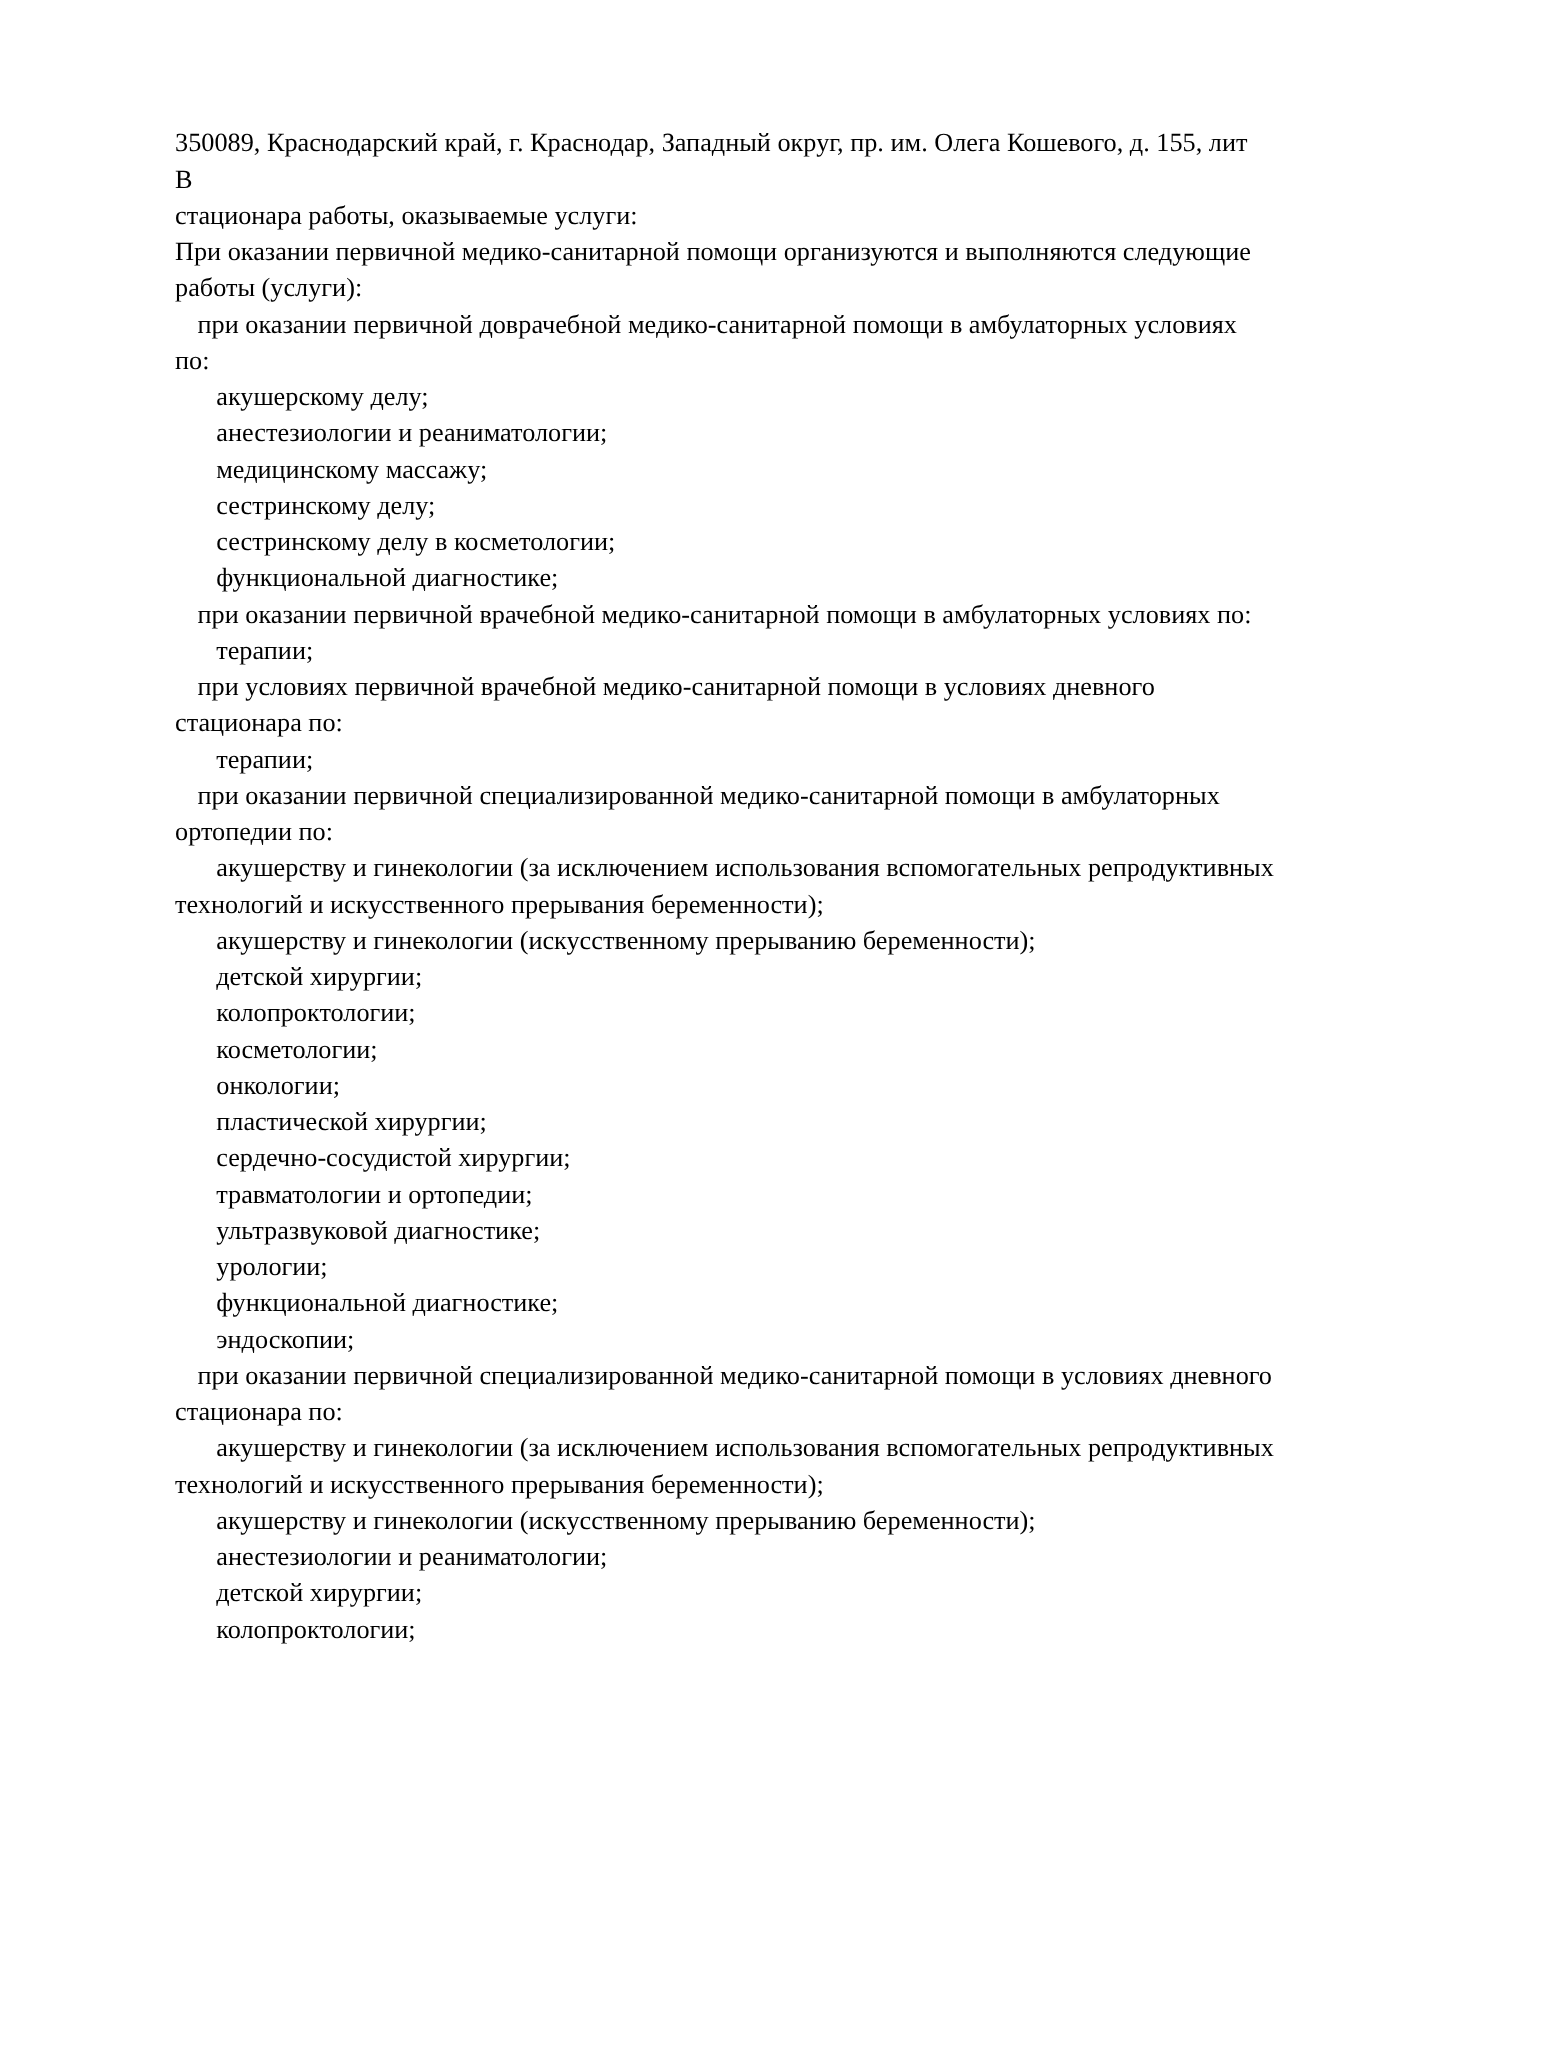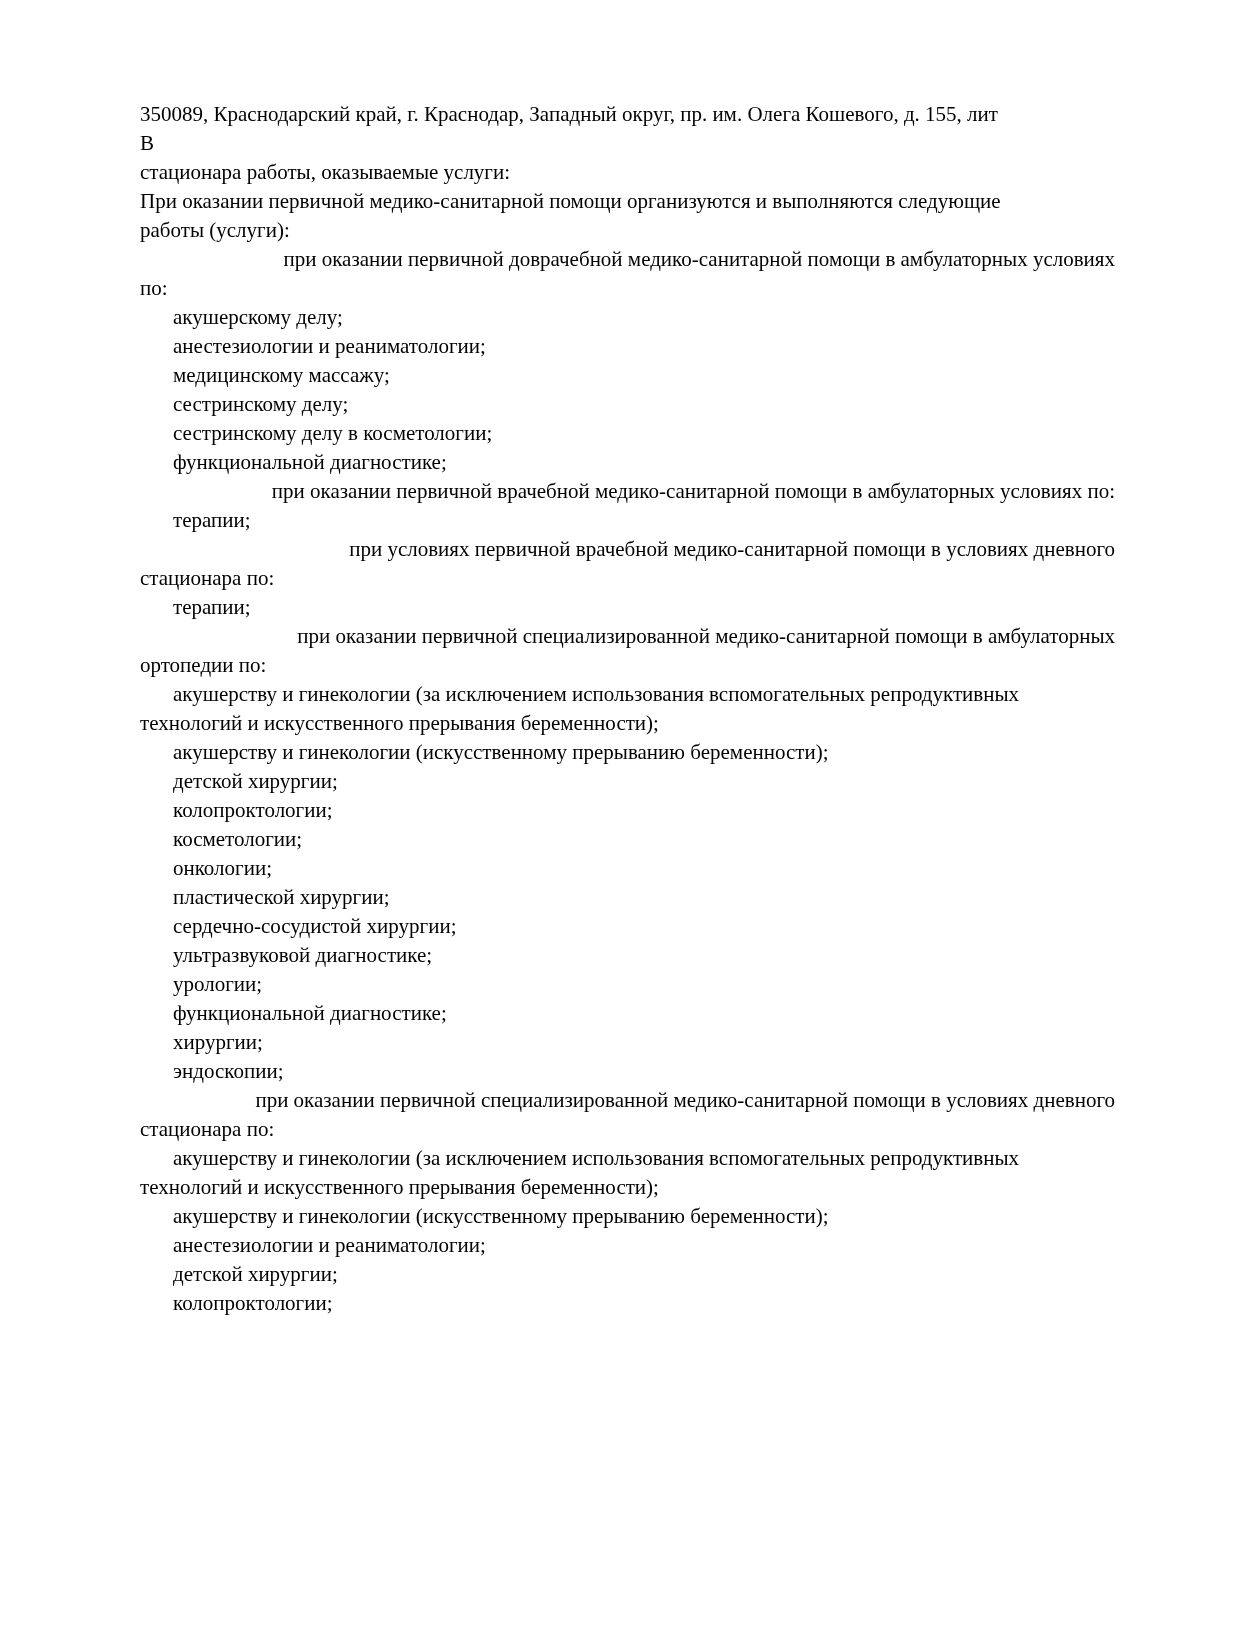--- a/index.html
+++ b/index.html
@@ -24,21 +24,21 @@
     font-size: 21px;
     line-height: 29px;
     color: #000000;
     text-rendering: optimizeLegibility;
   }
   .line {
     white-space: pre-wrap;
     min-height: 29px;
   }
   .line.i0 { padding-left: 0; }
-  .line.i1 { padding-left: 18px; text-align: right; }
+  .line.i1 { padding-left: 18px; }
   .line.i2 { padding-left: 33px; }
 </style>
 </head>
 <body>
 
 <div class="page">
   <div class="doc-body" id="doc-body">
       <div class="line i0">350089, Краснодарский край, г. Краснодар, Западный округ, пр. им. Олега Кошевого, д. 155, лит</div>
       <div class="line i0">В</div>
       <div class="line i0">стационара работы, оказываемые услуги:</div>
@@ -61,24 +61,24 @@
       <div class="line i0">ортопедии по:</div>
       <div class="line i2">акушерству и гинекологии (за исключением использования вспомогательных репродуктивных</div>
       <div class="line i0">технологий и искусственного прерывания беременности);</div>
       <div class="line i2">акушерству и гинекологии (искусственному прерыванию беременности);</div>
       <div class="line i2">детской хирургии;</div>
       <div class="line i2">колопроктологии;</div>
       <div class="line i2">косметологии;</div>
       <div class="line i2">онкологии;</div>
       <div class="line i2">пластической хирургии;</div>
       <div class="line i2">сердечно-сосудистой хирургии;</div>
+      <div class="line i2">травматологии и ортопедии;</div>
       <div class="line i2">ультразвуковой диагностике;</div>
       <div class="line i2">урологии;</div>
       <div class="line i2">функциональной диагностике;</div>
-      <div class="line i2">хирургии;</div>
       <div class="line i2">эндоскопии;</div>
       <div class="line i1">при оказании первичной специализированной медико-санитарной помощи в условиях дневного</div>
       <div class="line i0">стационара по:</div>
       <div class="line i2">акушерству и гинекологии (за исключением использования вспомогательных репродуктивных</div>
       <div class="line i0">технологий и искусственного прерывания беременности);</div>
       <div class="line i2">акушерству и гинекологии (искусственному прерыванию беременности);</div>
       <div class="line i2">анестезиологии и реаниматологии;</div>
       <div class="line i2">детской хирургии;</div>
       <div class="line i2">колопроктологии;</div>
     </div>

